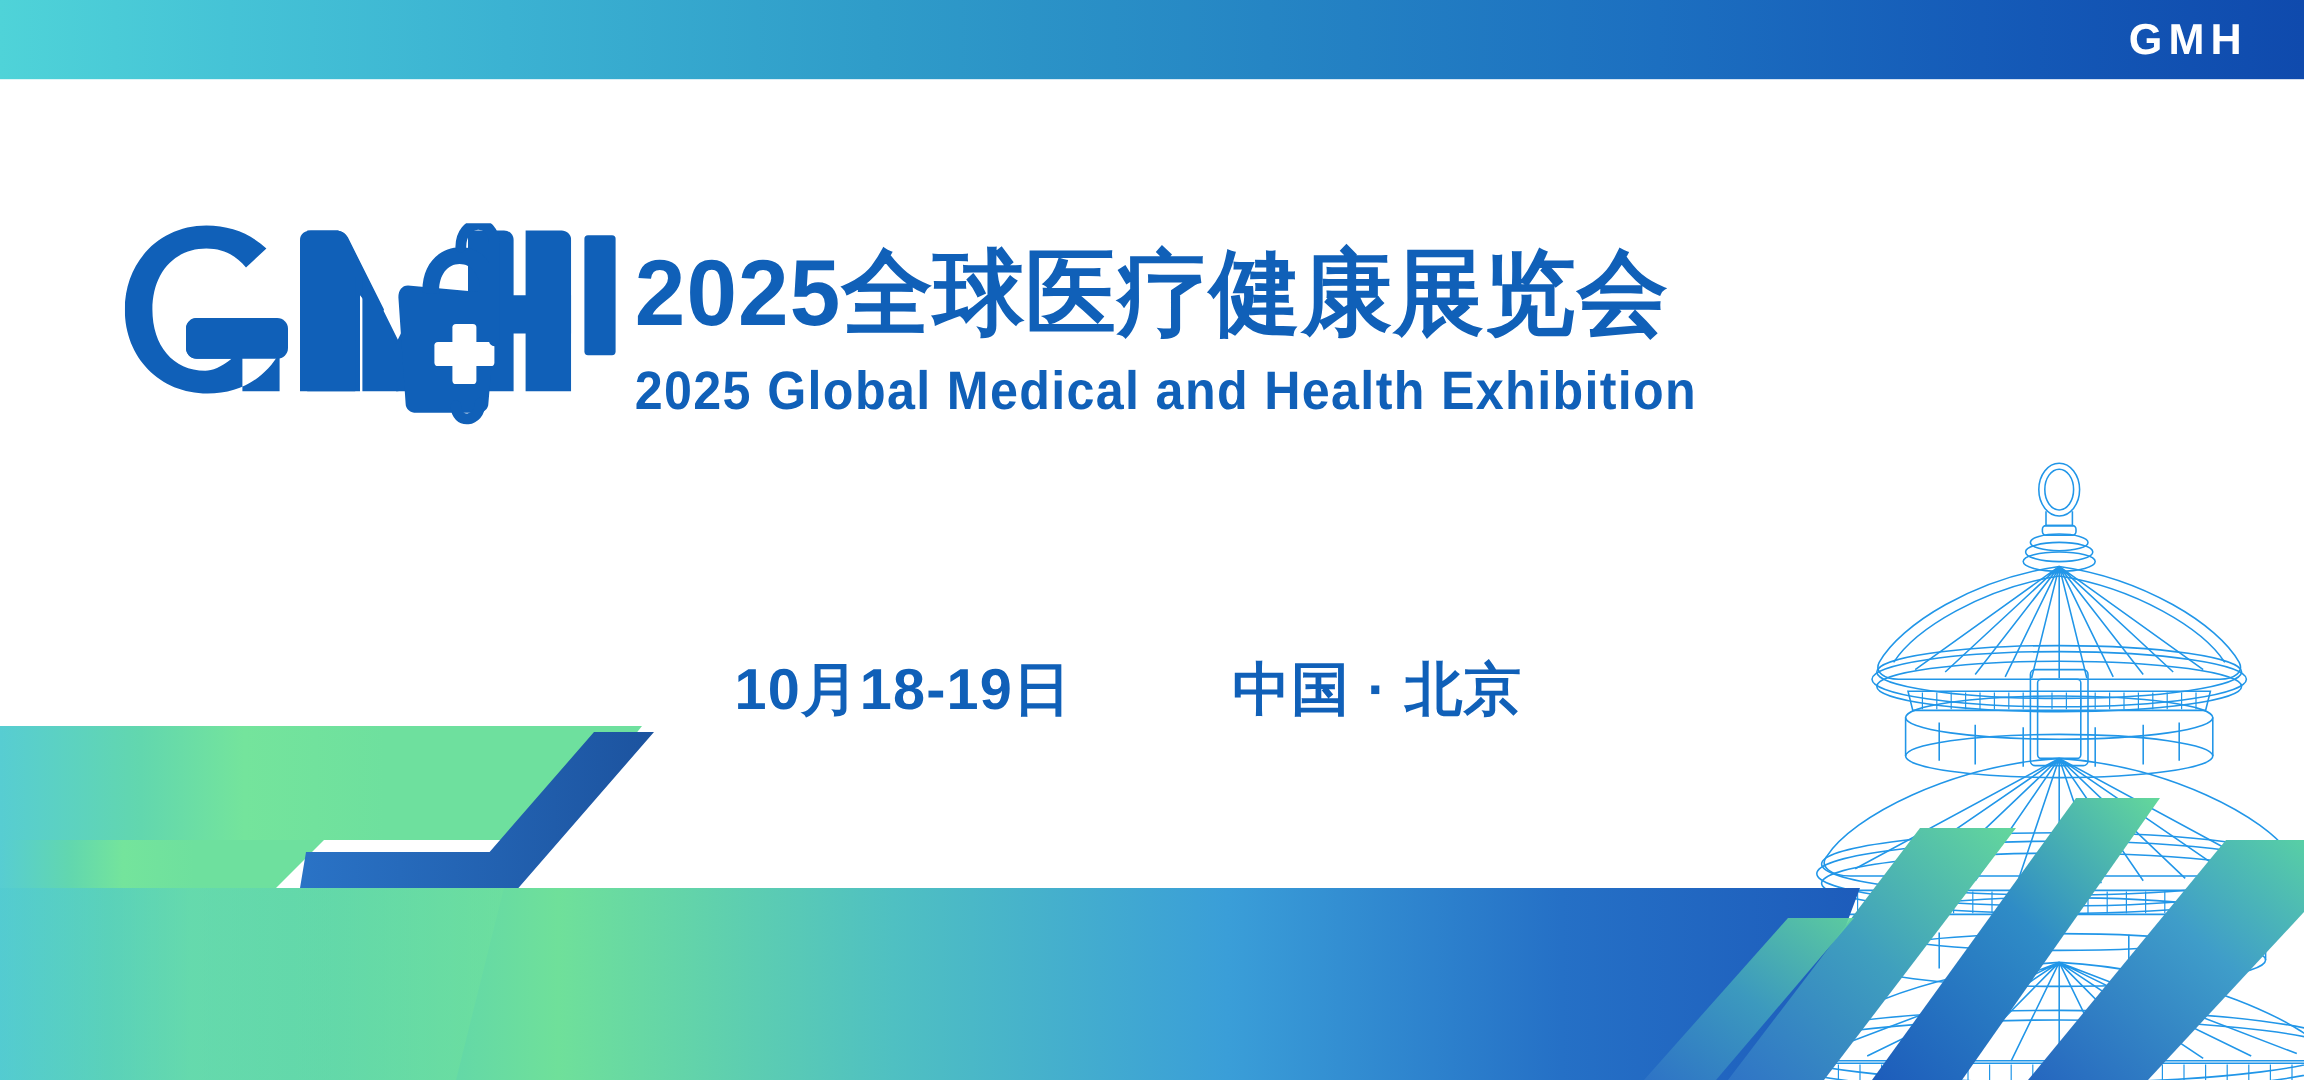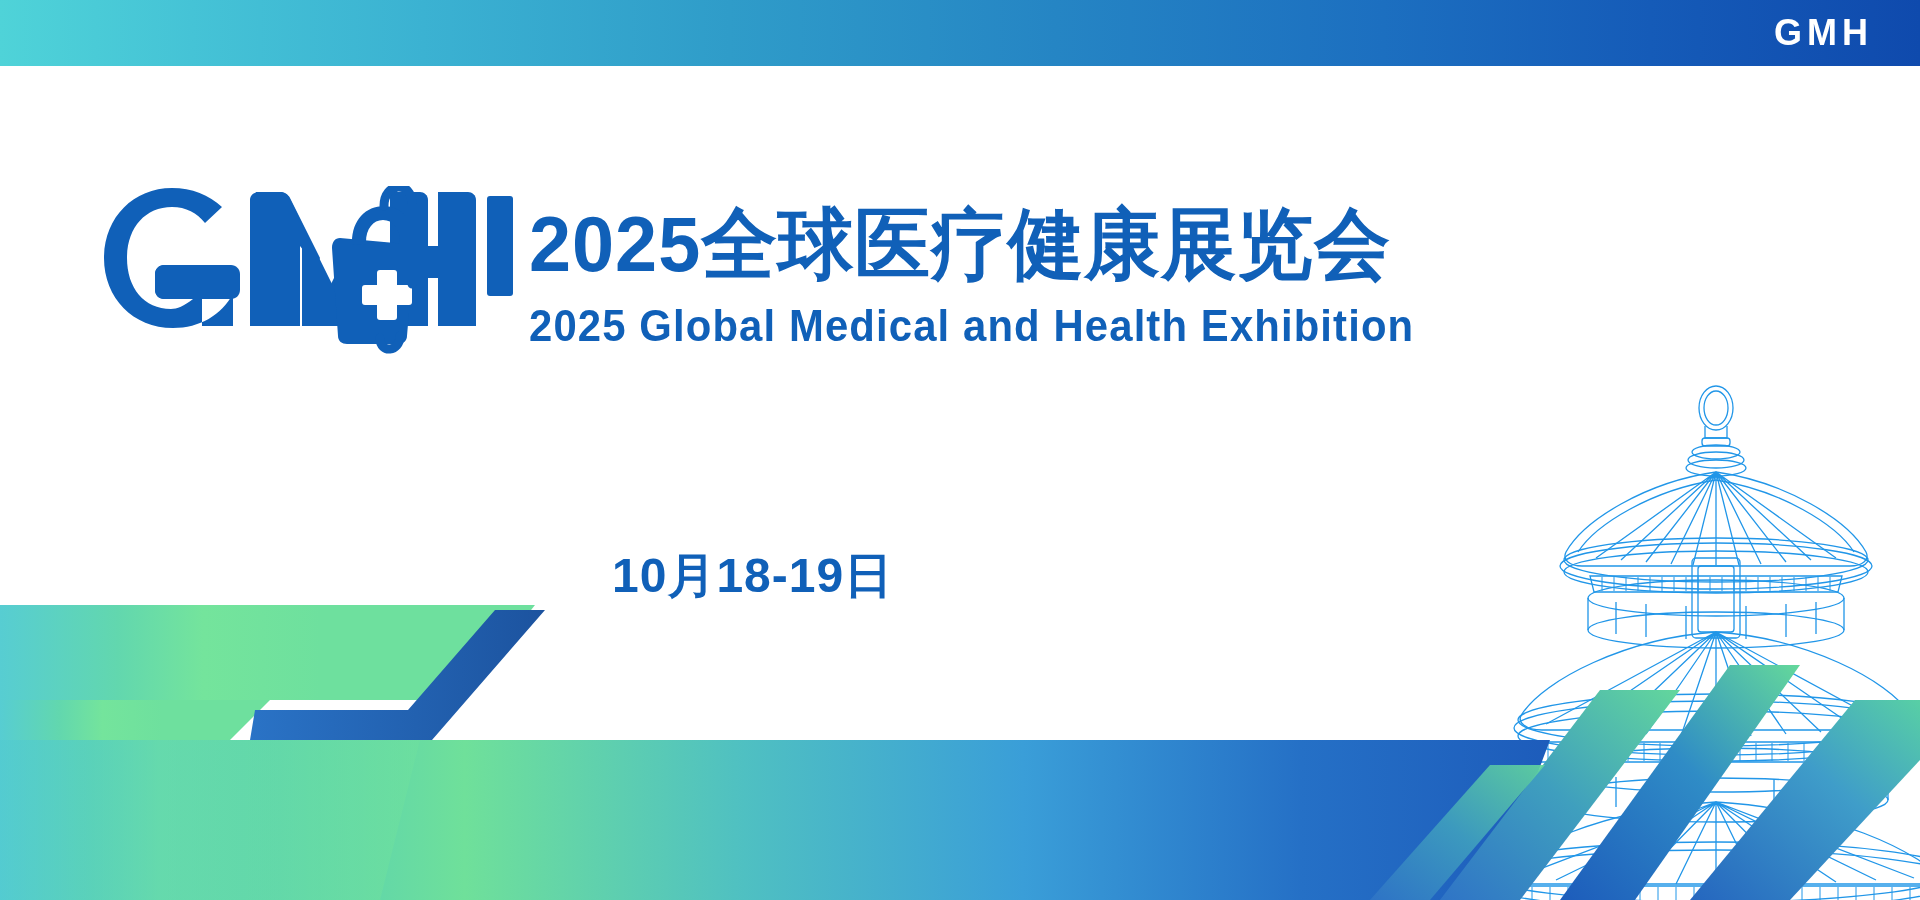--- a/index.html
+++ b/index.html
@@ -209,20 +209,21 @@
     <div class="title-row">
       <div id="title-accent"></div>
       <div id="title-cn">2025全球医疗健康展览会</div>
     </div>
     <div id="title-en">2025 Global Medical and Health Exhibition</div>
   </div>
 
   <div id="info">
     <div class="info-row">
       <div class="info-col-date info-cn">10月18-19日</div>
+      <div class="info-col-place info-cn">中国 · 北京</div>
     </div>
   </div>
 
   <div id="temple">
     <svg viewBox="0 0 440 520" xmlns="http://www.w3.org/2000/svg">
       <g fill="none" stroke="#2196e8" stroke-width="1.3">
 
         <ellipse cx="230" cy="28" rx="17" ry="22"></ellipse>
         <ellipse cx="230" cy="28" rx="12" ry="17"></ellipse>
         <path d="M219 46 L219 58 L241 58 L241 46"></path>

